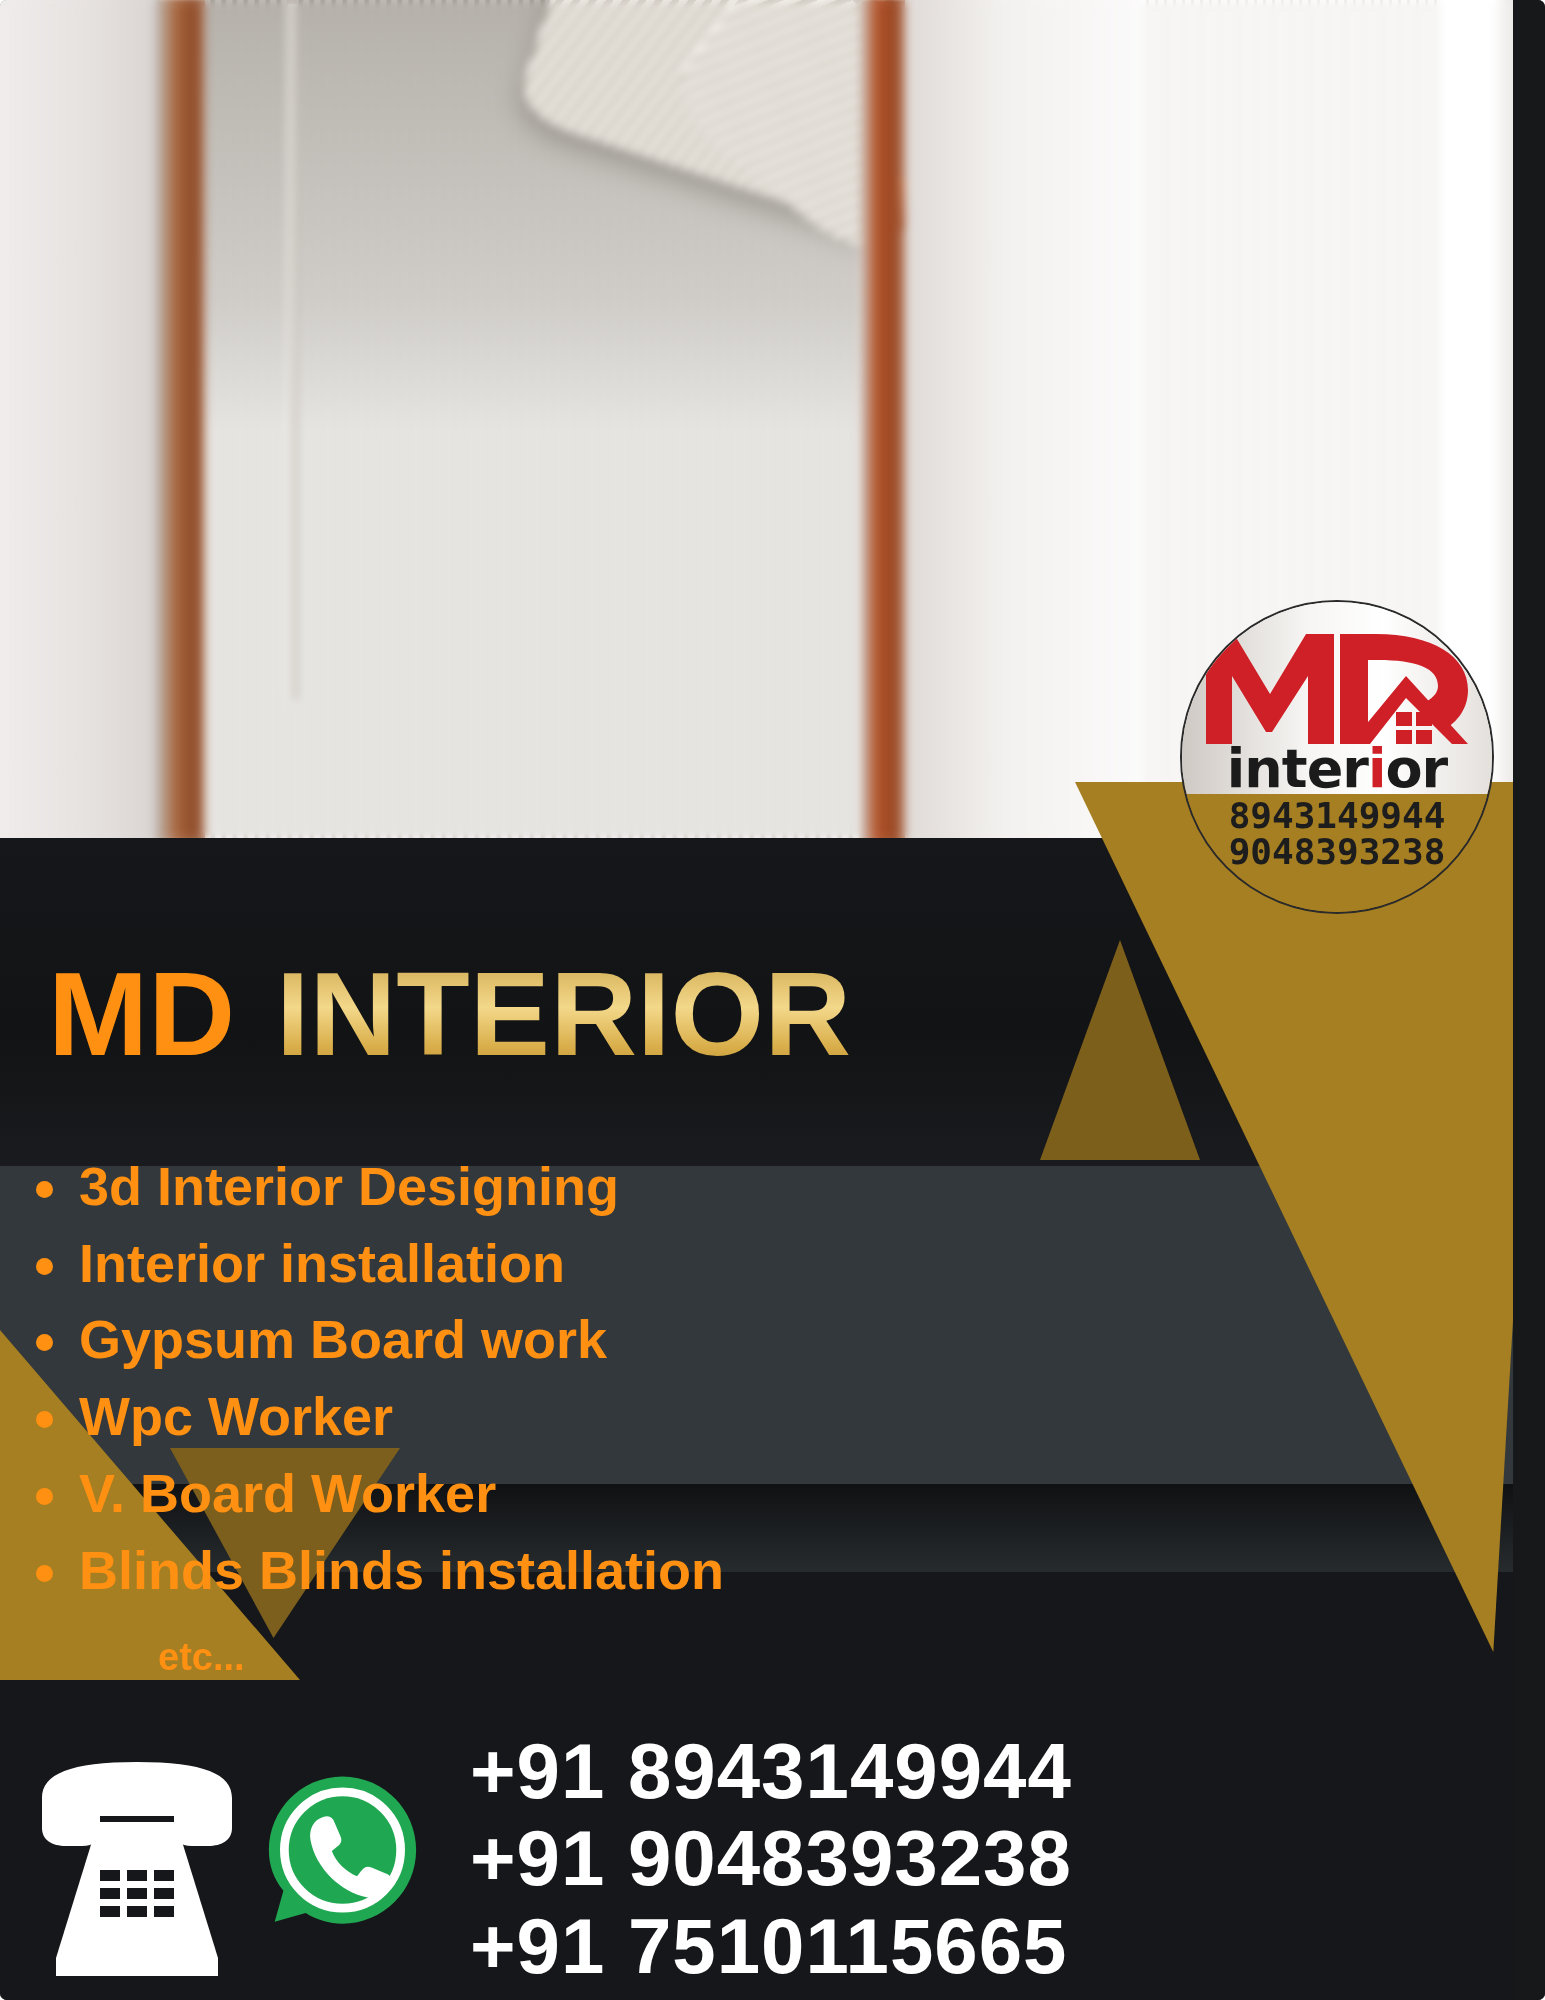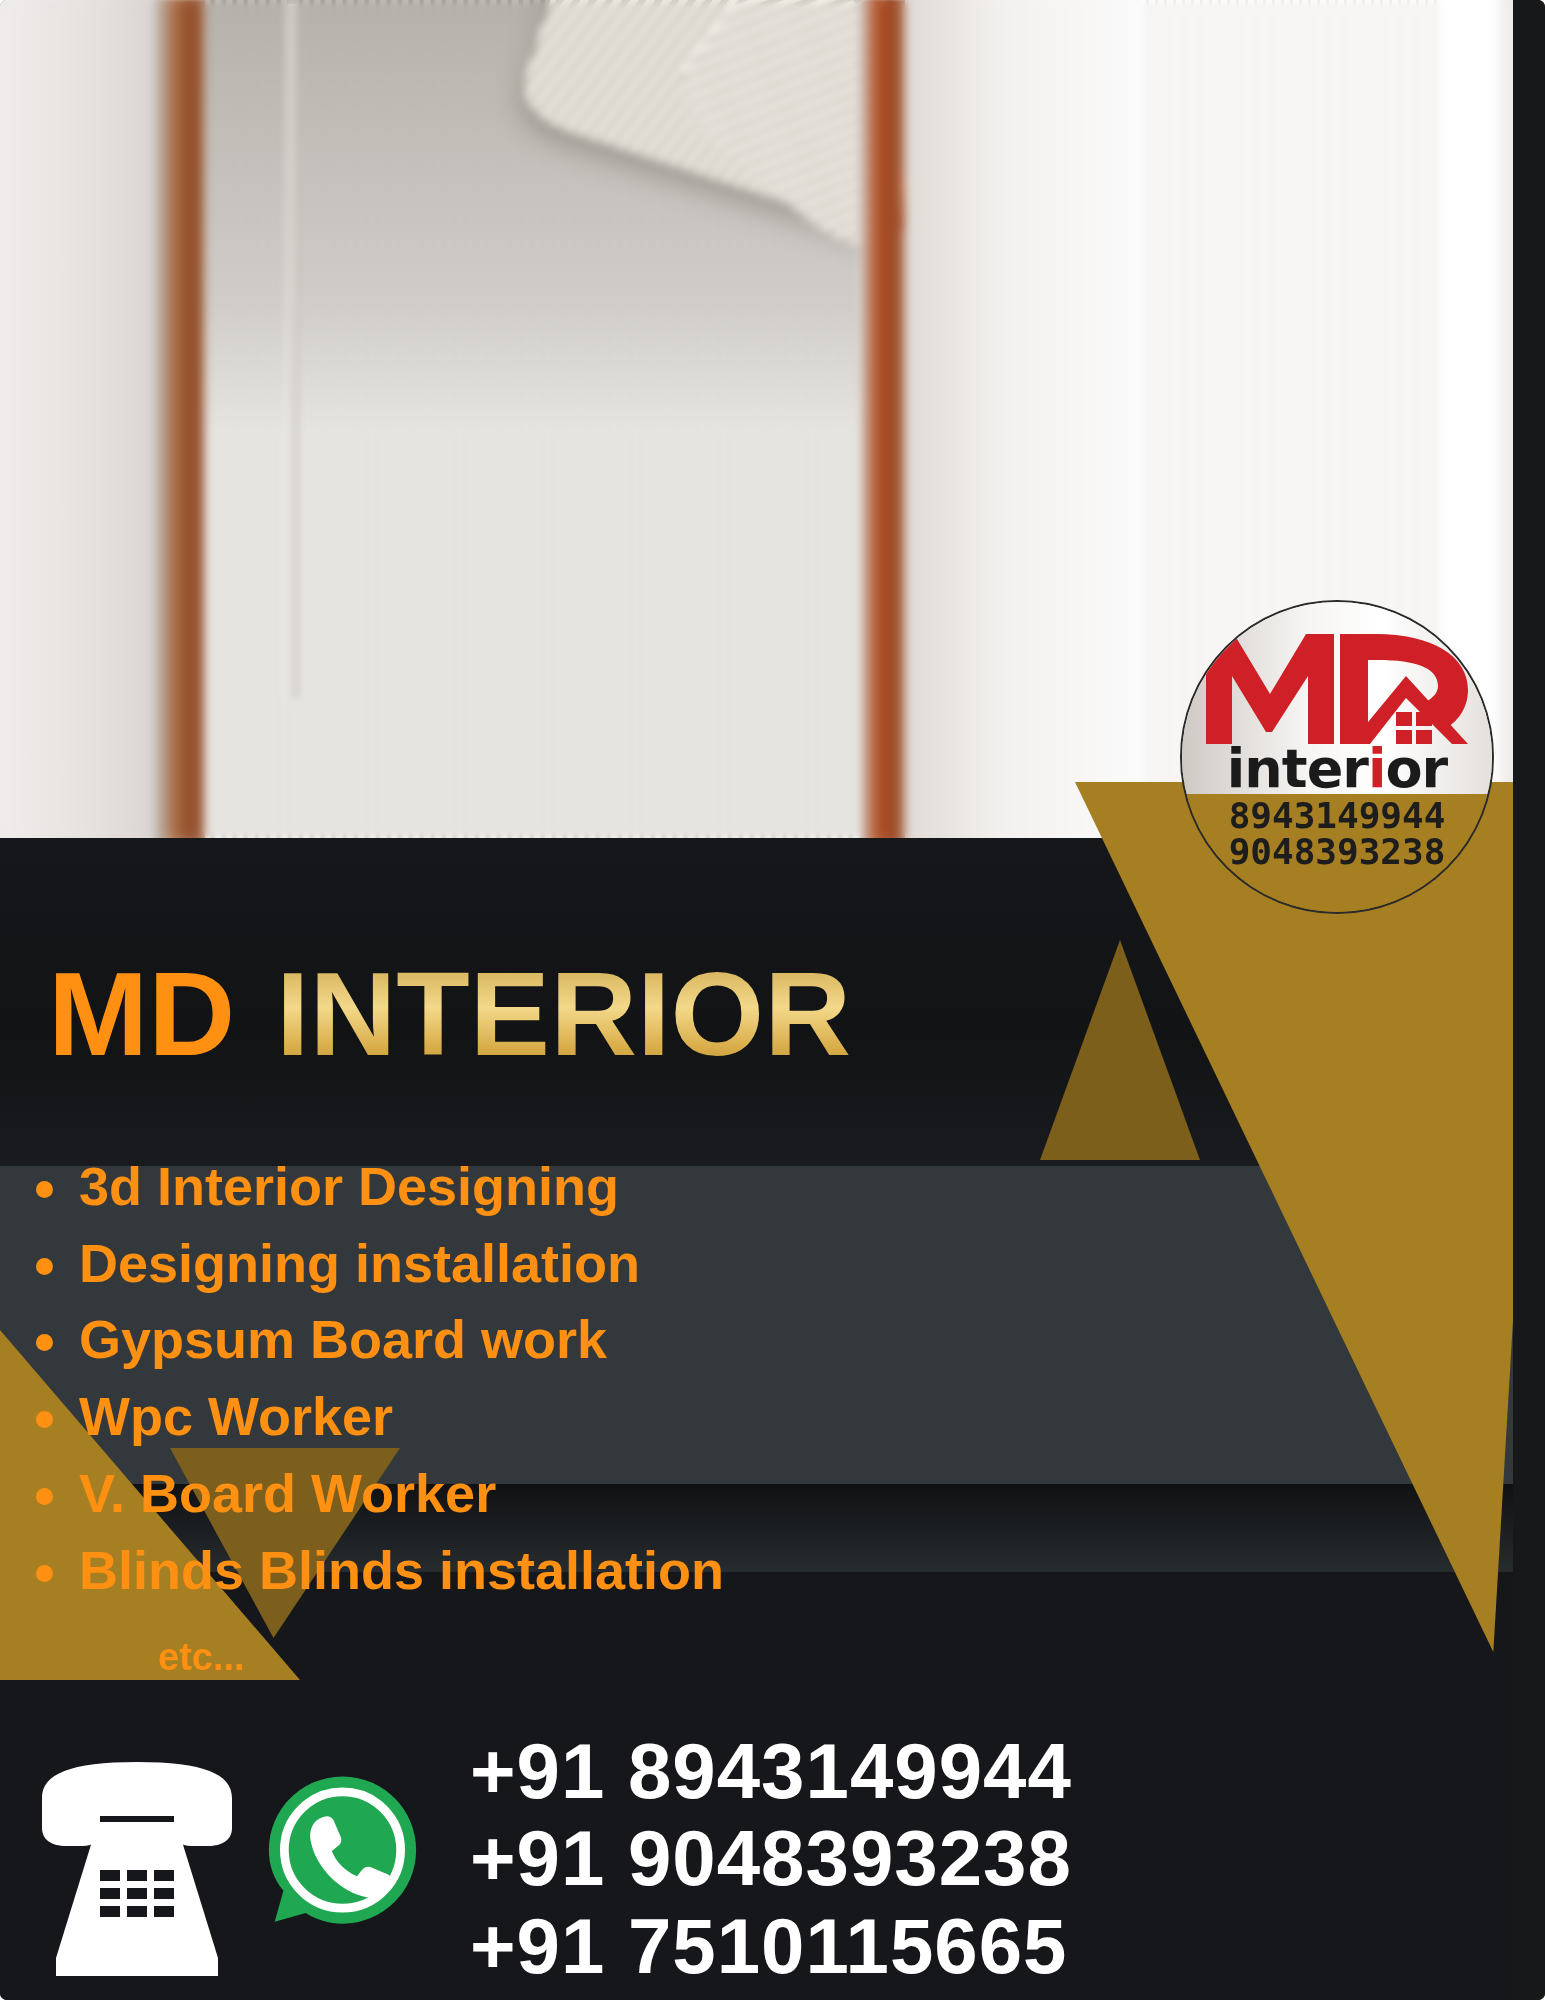--- a/index.html
+++ b/index.html
@@ -294,21 +294,21 @@
     <div class="lognum n1">8943149944</div>
     <div class="lognum n2">9048393238</div>
   </div>
 
   <div class="title">
     <span class="t-md">MD</span><span class="t-interior">INTERIOR</span>
   </div>
 
   <ul class="services">
     <li>3d Interior Designing</li>
-    <li>Designing installation</li>
+    <li>Interior installation</li>
     <li>Gypsum Board work</li>
     <li>Wpc Worker</li>
     <li>V. Board Worker</li>
     <li>Blinds Blinds installation</li>
   </ul>
   <div class="etc">etc...</div>
 
   <svg class="phone-icon" viewBox="0 0 215 220">
 
     <path d="M12 38 C12 14 40 2 107 2 C174 2 202 14 202 38 L202 68 C202 80 192 86 178 86 L162 86 C150 86 144 80 144 70 L144 56 L70 56 L70 70 C70 80 64 86 52 86 L36 86 C22 86 12 80 12 68 Z" fill="#ffffff"></path>

